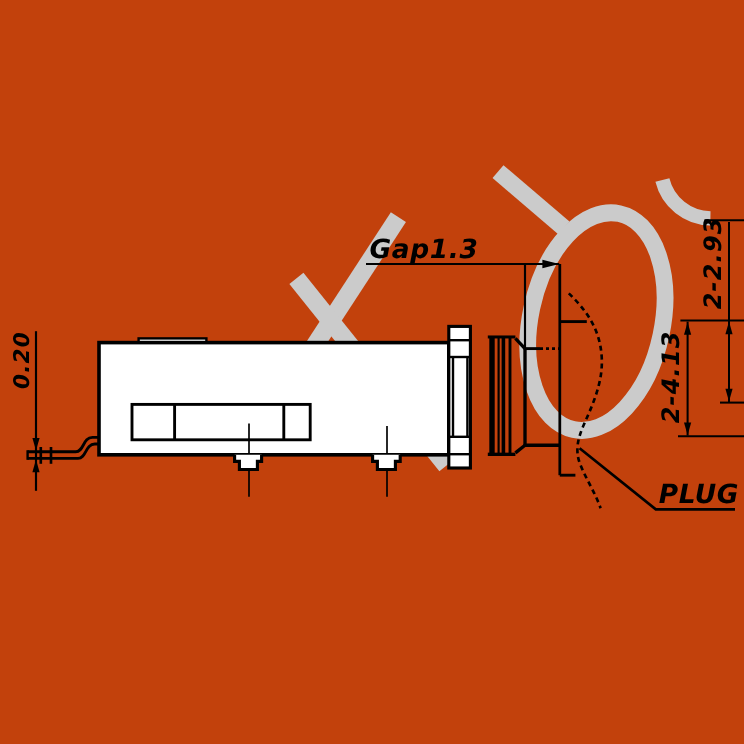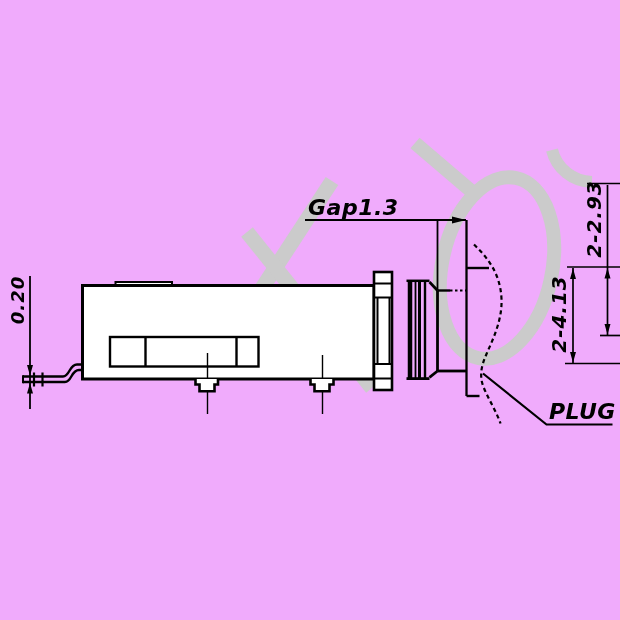--- a/index.html
+++ b/index.html
@@ -1,16 +1,16 @@
 <!DOCTYPE html>
 <html><head>
 <meta charset="utf-8">
 <style>
   html,body{margin:0;padding:0;background:#ffffff;}
-  .stage{position:relative;width:620px;height:620px;background:#f0abfc;overflow:hidden;}
+  .stage{position:relative;width:620px;height:620px;background:#c2410c;overflow:hidden;}
   svg{display:block;}
   .dim-text{font-family:"DejaVu Sans",sans-serif;font-style:italic;font-weight:bold;
             font-size:20px;letter-spacing:1px;fill:#000;}
   .dim-text-sm{font-family:"DejaVu Sans",sans-serif;font-style:italic;font-weight:bold;
             font-size:18px;letter-spacing:1px;fill:#000;}
   .big-text{font-family:"DejaVu Sans",sans-serif;font-style:italic;font-weight:bold;
             font-size:22px;letter-spacing:0.5px;fill:#000;}
 </style>
 </head>
 <body>

